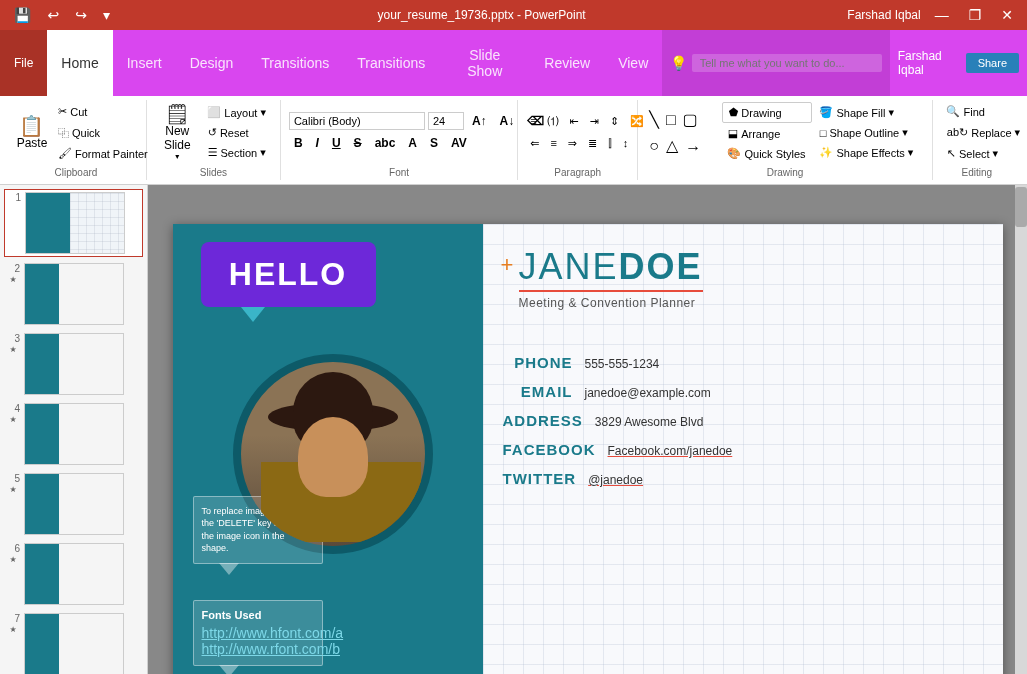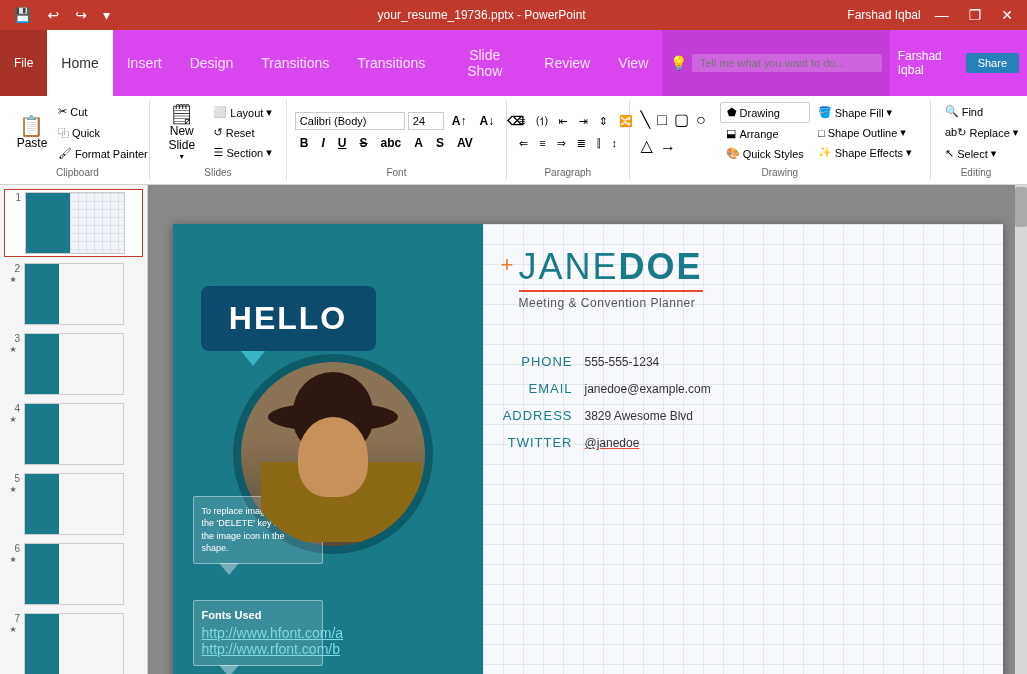--- a/index.html
+++ b/index.html
@@ -79,21 +79,21 @@
     }
 
     
     .slide-left {
       width: 310px; height: 100%; background: #1a7a8a; position: relative; overflow: hidden;
     }
 
     
     .hello-bubble {
       position: absolute; top: 18px; left: 28px; width: 175px; height: 65px;
-      background: #0c4a6e; border-radius: 8px; display: flex; align-items: center; justify-content: center; margin-top: 44px;
+      background: #6d28d9; border-radius: 8px; display: flex; align-items: center; justify-content: center;
     }
     .hello-bubble::after {
       content: ''; position: absolute; bottom: -15px; left: 40px;
       border-width: 15px 12px 0; border-style: solid; border-color: #3ab5c8 transparent transparent;
     }
     .hello-text { font-size: 32px; font-weight: 900; color: white; letter-spacing: 2px; }
 
     
     .photo-circle {
       position: absolute; top: 130px; left: 60px; width: 200px; height: 200px;
@@ -145,21 +145,21 @@
     .plus-icon { position: absolute; top: 28px; left: 18px; color: #e67e22; font-size: 22px; font-weight: 300; }
 
     .name-area { position: absolute; top: 22px; left: 36px; }
     .name-jane { font-size: 36px; font-weight: 300; color: #1a7a8a; letter-spacing: 2px; text-transform: uppercase; }
     .name-doe { font-size: 36px; font-weight: 900; color: #1a7a8a; letter-spacing: 2px; text-transform: uppercase; }
     .name-underline { height: 2px; background: #e74c3c; margin-top: 2px; }
     .name-title { font-size: 12px; color: #555; margin-top: 4px; letter-spacing: 0.5px; }
 
     .contact-area { position: absolute; top: 130px; left: 20px; right: 10px; }
     .contact-row { display: flex; margin-bottom: 12px; align-items: baseline; }
-    .contact-label { font-size: 13px; font-weight: 400; color: #1a7a8a; letter-spacing: 1px; text-transform: uppercase; min-width: 70px; text-align: right; margin-right: 12px; }
+    .contact-label { font-size: 15px; font-weight: 700; color: #1a7a8a; letter-spacing: 1px; text-transform: uppercase; min-width: 70px; text-align: right; margin-right: 12px; }
     .contact-value { font-size: 12px; color: #333; }
     .contact-link { font-size: 12px; color: #333; text-decoration: underline; text-decoration-color: #e74c3c; }
 
     
     .para-btn { border: 1px solid transparent; padding: 1px 3px; cursor: pointer; background: none; border-radius: 2px; font-size: 11px; }
 
     
     .dropdown-arrow { font-size: 8px; }
 
     .tell-me-input {
@@ -258,21 +258,21 @@
             <span>▾</span>
           </button>
         </div>
       </div>
       <div class="ribbon-group-label">Slides</div>
     </div>
 
     <div class="ribbon-group" style="min-width:200px;">
       <div class="ribbon-group-content col">
         <div class="font-row">
-          <input class="font-input" style="width: 110px;" value="Calibri (Body)">
+          <input class="font-input" style="width: 136px;" value="Calibri (Body)">
           <input class="font-size-input" value="24" style="">
           <button class="format-btn">A↑</button>
           <button class="format-btn">A↓</button>
           <button class="format-btn">⌫</button>
         </div>
         <div class="font-row">
           <button class="format-btn" style="font-weight:bold;">B</button>
           <button class="format-btn" style="font-style:italic;">I</button>
           <button class="format-btn" style="text-decoration:underline;">U</button>
           <button class="format-btn" style="text-decoration:line-through;">S</button>
@@ -511,20 +511,24 @@
           <div class="contact-row">
             <span class="contact-label">EMAIL</span>
             <span class="contact-value">janedoe@example.com</span>
           </div>
           <div class="contact-row">
             <span class="contact-label">ADDRESS</span>
             <span class="contact-value">3829 Awesome Blvd</span>
           </div>
           <div style="margin-top:10px;">
             <div class="contact-row">
+              <span class="contact-label">FACEBOOK</span>
+              <span class="contact-link">Facebook.com/janedoe</span>
+            </div>
+            <div class="contact-row">
               <span class="contact-label">TWITTER</span>
               <span class="contact-link">@janedoe</span>
             </div>
           </div>
         </div>
       </div>
     </div>
   </div>
 </div>
 

